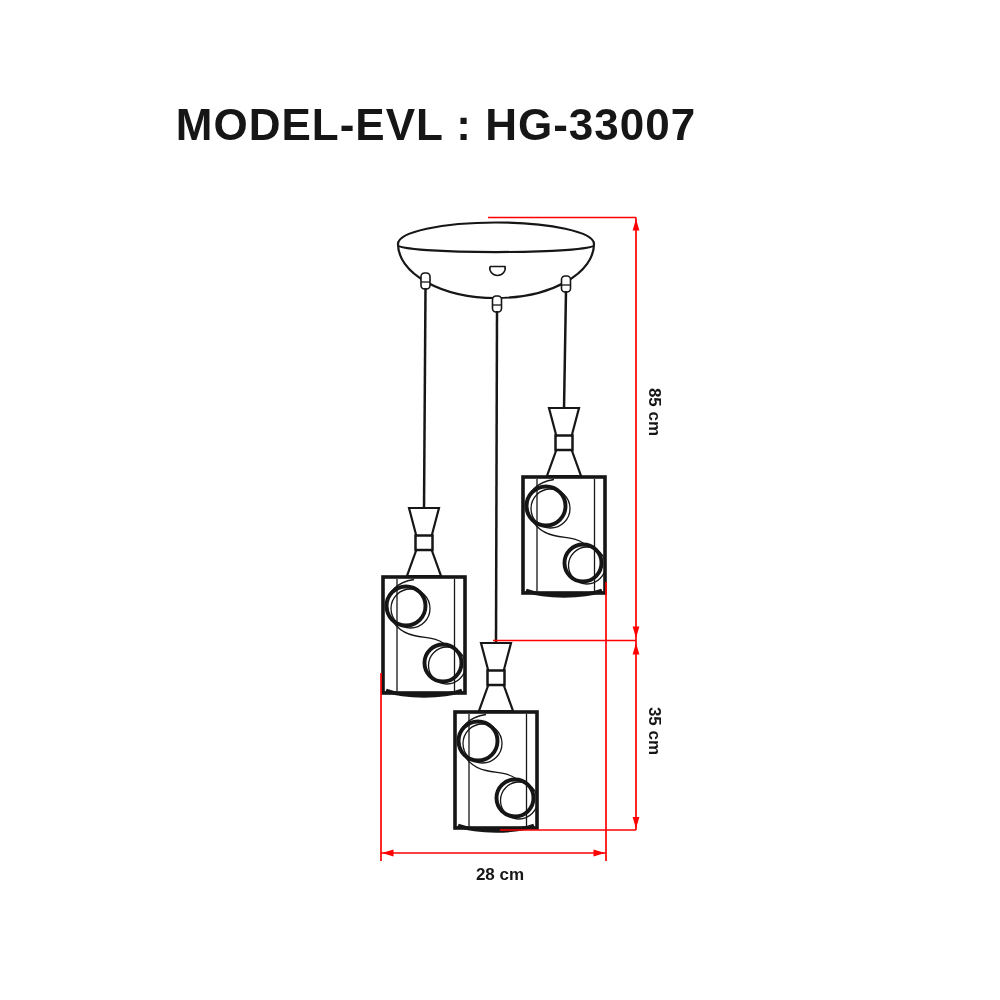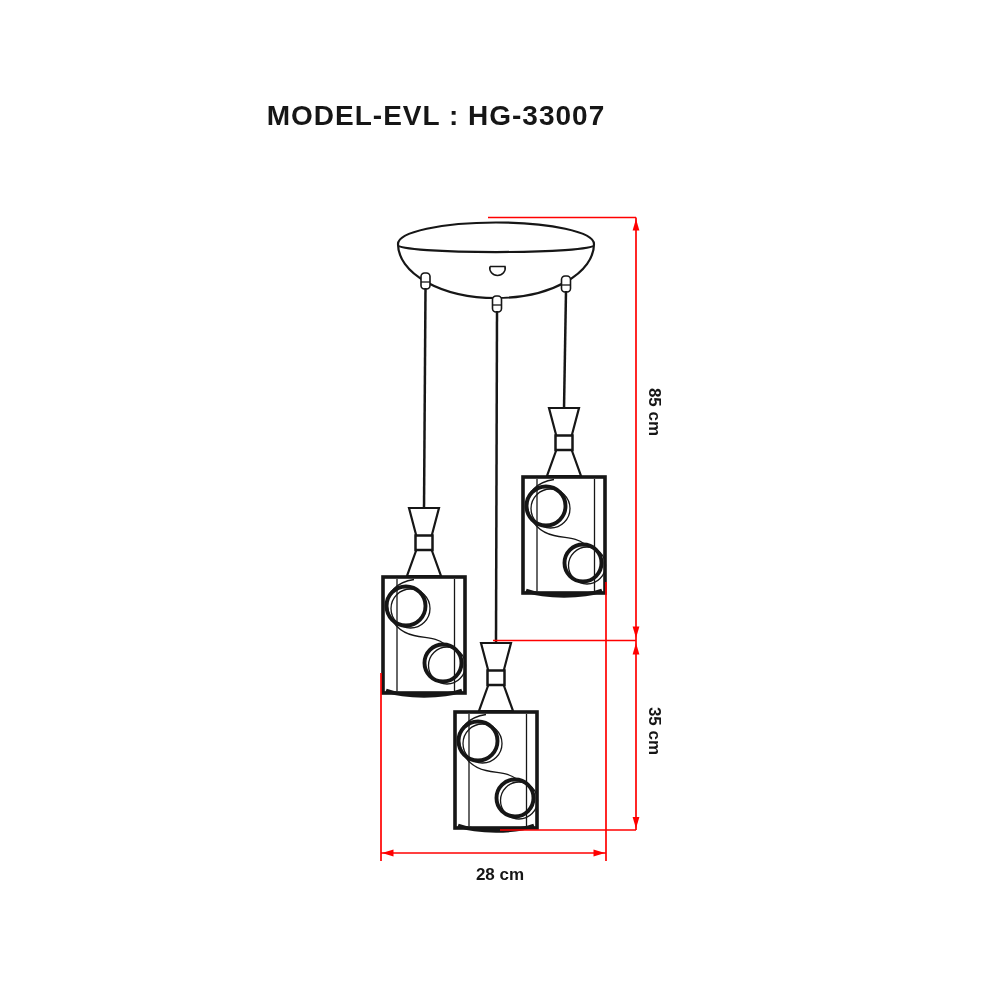--- a/index.html
+++ b/index.html
@@ -14,21 +14,21 @@
     height: 1000px;
     background: var(--bg, #ffffff);
     overflow: hidden;
   }
   .title {
     position: absolute;
     top: 100px;
     left: 0;
     width: 872px;
     text-align: center;
-    font-size: 28px;
+    font-size: 44px;
     font-weight: bold;
     letter-spacing: 1px;
     color: var(--ink, #161616);
     white-space: nowrap;
   }
   svg.drawing {
     position: absolute;
     inset: 0;
   }
   

